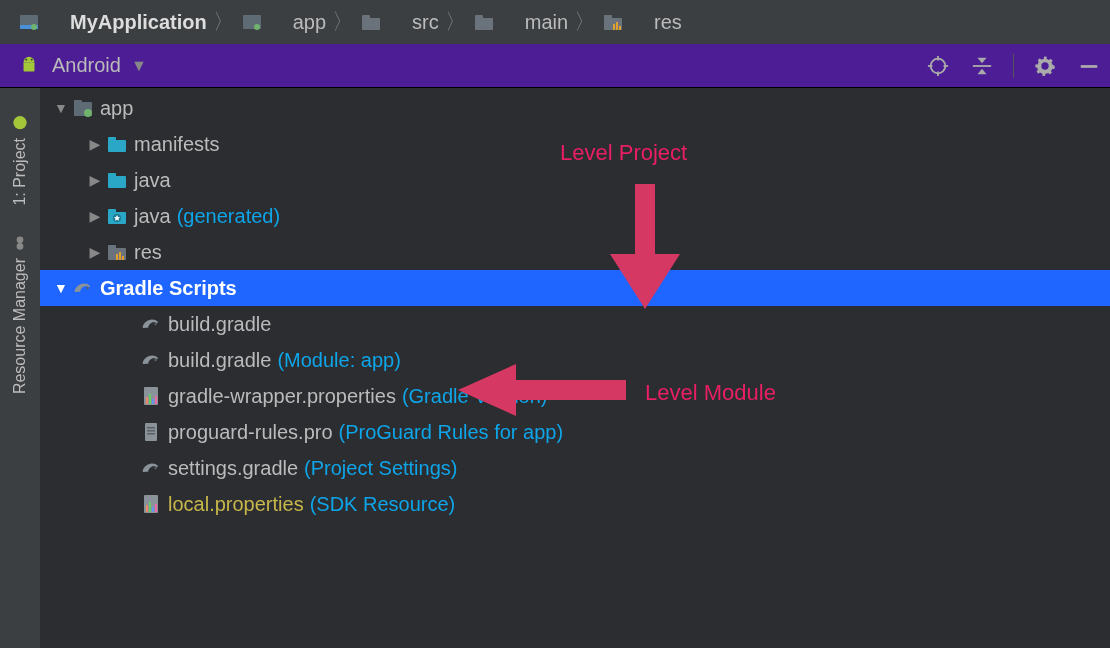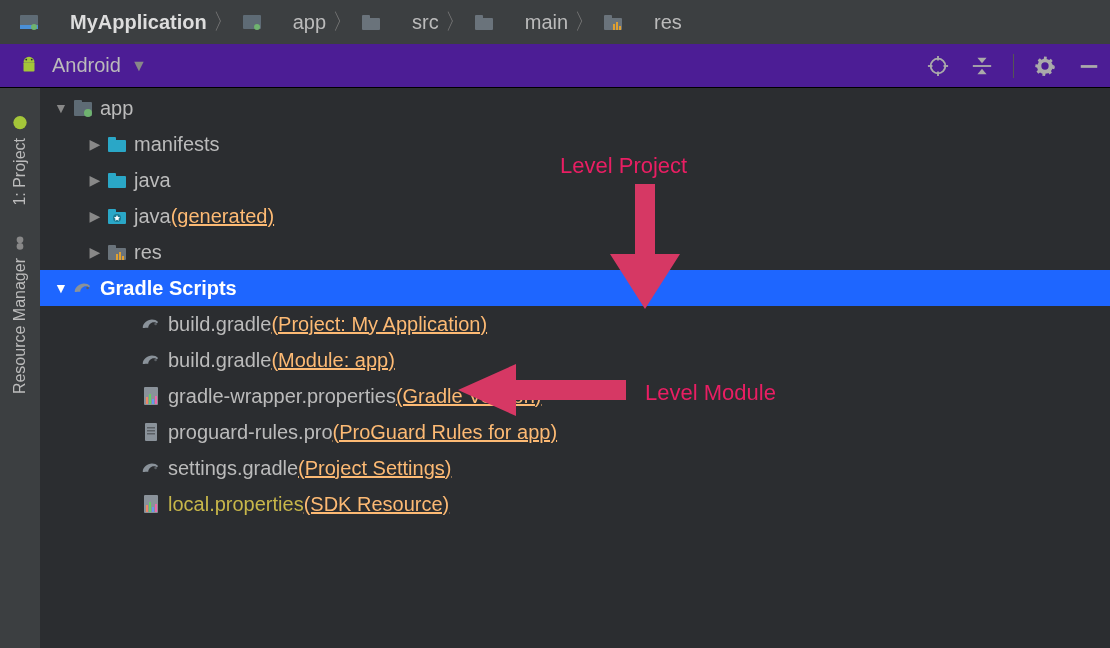--- a/index.html
+++ b/index.html
@@ -28,21 +28,21 @@
   .side-icon { transform:rotate(90deg); width:18px; height:18px; display:flex; align-items:center; justify-content:center; }
 
   .tree { flex:1; background:#2b2d30; position:relative; padding-top:2px; font-size:20px; }
   .row { display:flex; align-items:center; height:36px; }
   .row.sel { background:#1e66ff; color:#fff; }
   .expander { width:18px; text-align:center; color:#888; font-size:14px; margin-right:2px; }
   .row.sel .expander { color:#fff; }
   .ficon { width:22px; height:22px; display:flex; align-items:center; justify-content:center; margin-right:6px; }
   .lbl { color:#bbb; }
   .row.sel .lbl { color:#ffffff; font-weight:600; }
-  .sub { color:#fdba74; margin-left:0;text-decoration:underline; }
+  .sub { color:#0ea5e9; margin-left:6px; }
   .lbl.yellow { color:#c8b74a; }
 
   
   .ind1 { padding-left:12px; }
   .ind2 { padding-left:46px; }
   .ind3 { padding-left:80px; }
 
   
   .anno { position:absolute; color:#e91e63; font-size:22px; pointer-events:none; }
 
@@ -244,21 +244,20 @@
         </div>
         <div class="row ind3">
           <span class="expander"></span>
           <span class="ficon">
             <svg width="22" height="20" viewBox="0 0 24 20">
               <path fill="#8a929a" d="M3 14c0-5 5-9 10-9 3 0 5 1 6 2 1 1 0 3-1 2-1-1-2-1-3-1-3 0-6 3-6 6H6c-1 0-3 1-3 0z"></path>
               <circle cx="17" cy="10" r="1.4" fill="#5a5f64"></circle>
             </svg>
           </span>
           <span class="lbl">build.gradle</span>
-          <span class="sub">(Project: My Application)</span>
         </div>
         <div class="row ind3">
           <span class="expander"></span>
           <span class="ficon">
             <svg width="22" height="20" viewBox="0 0 24 20">
               <path fill="#8a929a" d="M3 14c0-5 5-9 10-9 3 0 5 1 6 2 1 1 0 3-1 2-1-1-2-1-3-1-3 0-6 3-6 6H6c-1 0-3 1-3 0z"></path>
               <circle cx="17" cy="10" r="1.4" fill="#5a5f64"></circle>
             </svg>
           </span>
           <span class="lbl">build.gradle</span>
@@ -314,21 +313,21 @@
             </svg>
           </span>
           <span class="lbl yellow">local.properties</span>
           <span class="sub">(SDK Resource)</span>
         </div>
       </div>
 
   </div>
 </div>
 
-<div class="anno" style="left:560px; top:153px;">
+<div class="anno" style="left:560px; top:140px;">
   <span>Level Project</span>
 </div>
 <svg class="anno" style="left:600px; top:184px;" width="90" height="130">
   <polygon points="35,0 55,0 55,70 80,70 45,125 10,70 35,70" fill="#d63864"></polygon>
 </svg>
 
 <div class="anno" style="left:645px; top:380px;">
   <span>Level Module</span>
 </div>
 <svg class="anno" style="left:456px; top:362px;" width="170" height="56">

